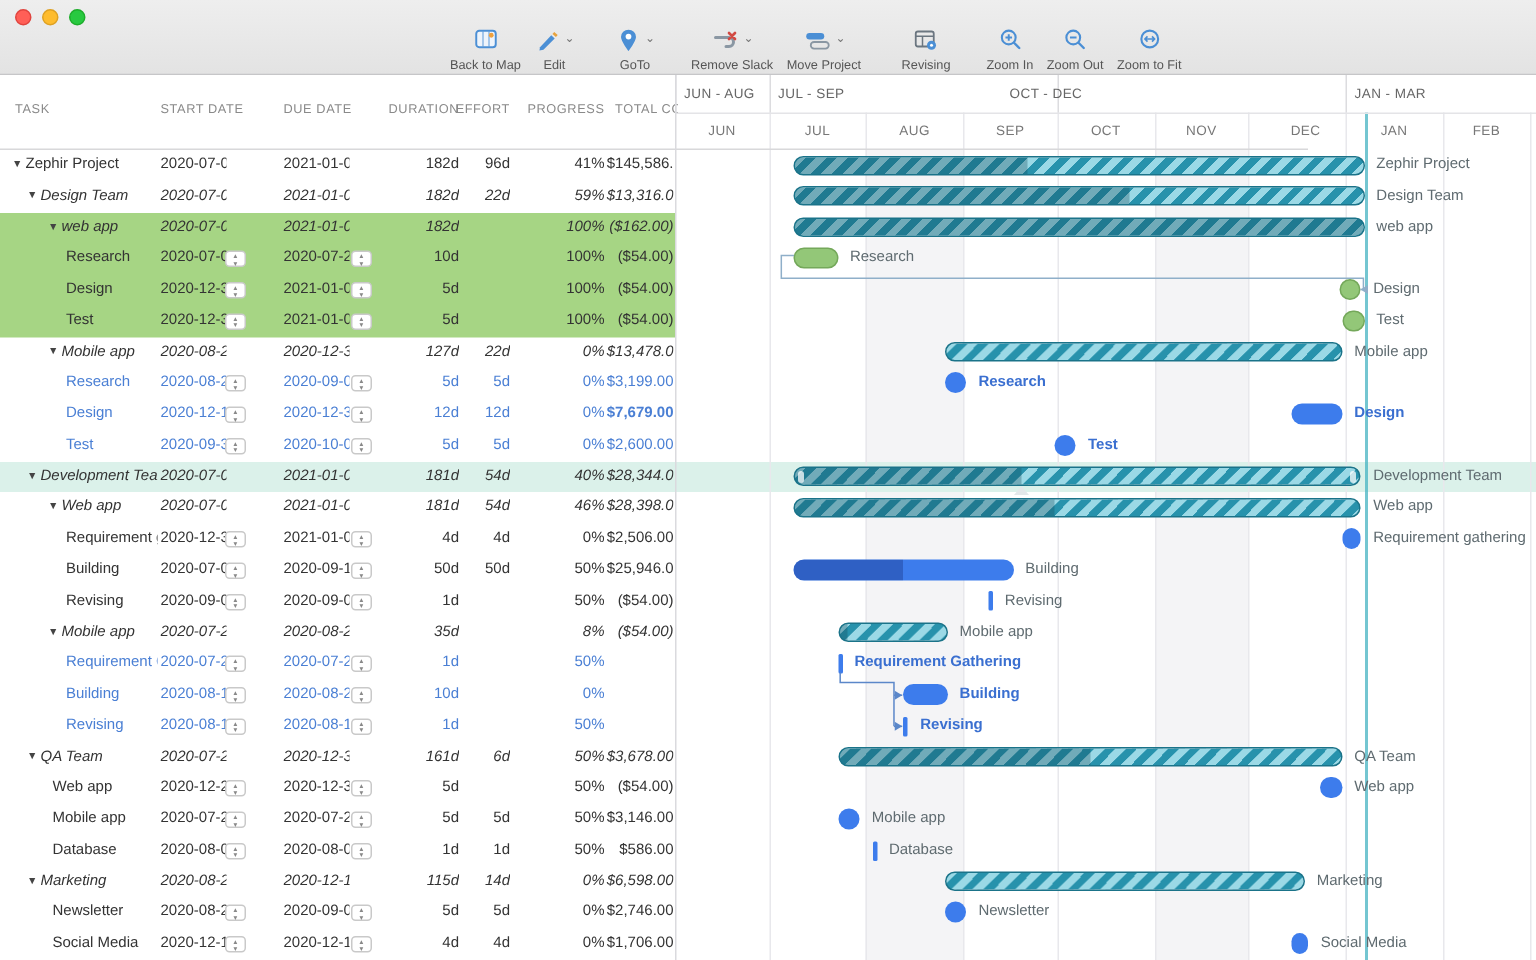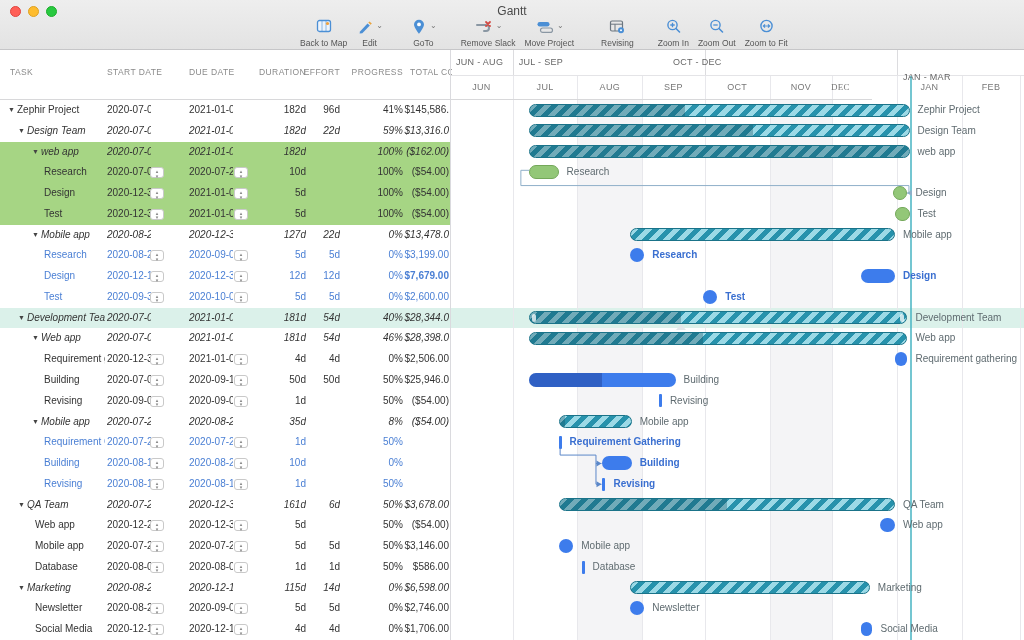--- a/index.html
+++ b/index.html
@@ -40,21 +40,20 @@
 </style>
 </head>
 <body>
 
 <div id="stage">
 
   <div id="chrome">
     <span class="tl" style="left:10px;background:#ff5f57;border:1px solid #e0443e;box-sizing:border-box;"></span>
     <span class="tl" style="left:28px;background:#febc2e;border:1px solid #dea123;box-sizing:border-box;"></span>
     <span class="tl" style="left:46px;background:#28c940;border:1px solid #1dad2b;box-sizing:border-box;"></span>
-    <div id="win-title">Gantt</div>
     <div id="toolbar">
         <div class="tbtn">
           <div class="ico">
             <span><svg width="18" height="17" viewBox="0 0 18 17">
                 <rect x="2.5" y="2.5" width="13" height="11" rx="2" fill="#eef4fb" stroke="#4b8fd5" stroke-width="1.3"></rect>
                 <path d="M7 3v10M11 3v10" stroke="#4b8fd5" stroke-width="1" opacity=".6"></path>
                 <circle cx="12.5" cy="5.5" r="1.6" fill="#f0a13c"></circle>
               </svg></span>
           </div>
           <div class="lbl">Back to Map</div>
@@ -168,28 +167,28 @@
       <div class="hdr" style="left: 410px; top: 17px; width: 42px; text-align: left;">TOTAL COST</div>
     </div>
     <div style="position: absolute; left: 450px; top: 75px; width: 574px; height: 1px; background: rgb(228, 228, 231);"></div>
     <div class="vline" style="left: 450px; top: 50px; height: 25px; background: rgb(220, 220, 223);"></div>
     <div class="qlbl" style="left: 456px;">JUN - AUG</div>
     <div class="vline" style="left: 512.664px; top: 50px; height: 25px; background: rgb(220, 220, 223);"></div>
     <div class="qlbl" style="left: 518.664px;">JUL - SEP</div>
     <div class="vline" style="left: 704.833px; top: 50px; height: 25px; background: rgb(220, 220, 223);"></div>
     <div class="qlbl" style="left: 673px;">OCT - DEC</div>
     <div class="vline" style="left: 897.001px; top: 50px; height: 25px; background: rgb(220, 220, 223);"></div>
-    <div class="qlbl" style="left: 903.001px; margin-top: 15px;">JAN - MAR</div>
+    <div class="qlbl" style="left: 903.001px;">JAN - MAR</div>
     <div class="mlbl" style="left: 450px; width: 62.6638px;">JUN</div>
     <div class="mlbl" style="left: 512.664px; width: 64.7525px;">JUL</div>
     <div class="mlbl" style="left: 577.416px; width: 64.7525px;">AUG</div>
     <div class="mlbl" style="left: 642.169px; width: 62.6638px;">SEP</div>
     <div class="mlbl" style="left: 704.833px; width: 64.7525px;">OCT</div>
     <div class="mlbl" style="left: 769.585px; width: 62.6638px;">NOV</div>
-    <div class="mlbl" style="left: 808px; width: 64.7525px; font-family: Liberation Serif, serif;">DEC</div>
+    <div class="mlbl" style="left: 838px; width: 64.7525px;">DEC</div>
     <div class="mlbl" style="left: 897.001px; width: 64.7525px;">JAN</div>
     <div class="mlbl" style="left: 961.754px; width: 58.4862px;">FEB</div>
     <div style="position: absolute; left: 450px; top: 50px; width: 1px; height: 590px; background: rgb(218, 218, 222);"></div>
     <div style="position: absolute; left: 0px; top: 100px; width: 450px; height: 20.7692px;">
       <div class="tri" style="left: 8px; color: rgb(68, 68, 68);">▼</div>
       <div class="cell" style="left: 17px; width: 88px; color: rgb(51, 51, 51);">Zephir Project</div>
       <div class="cell" style="left: 107px; width: 44px; color: rgb(51, 51, 51);">2020-07-09</div>
       <div class="cell" style="left: 189px; width: 44px; color: rgb(51, 51, 51);">2021-01-06</div>
       <div class="cell r" style="left: 250px; width: 56px; color: rgb(51, 51, 51);">182d</div>
       <div class="cell r" style="left: 298px; width: 42px; color: rgb(51, 51, 51);">96d</div>

